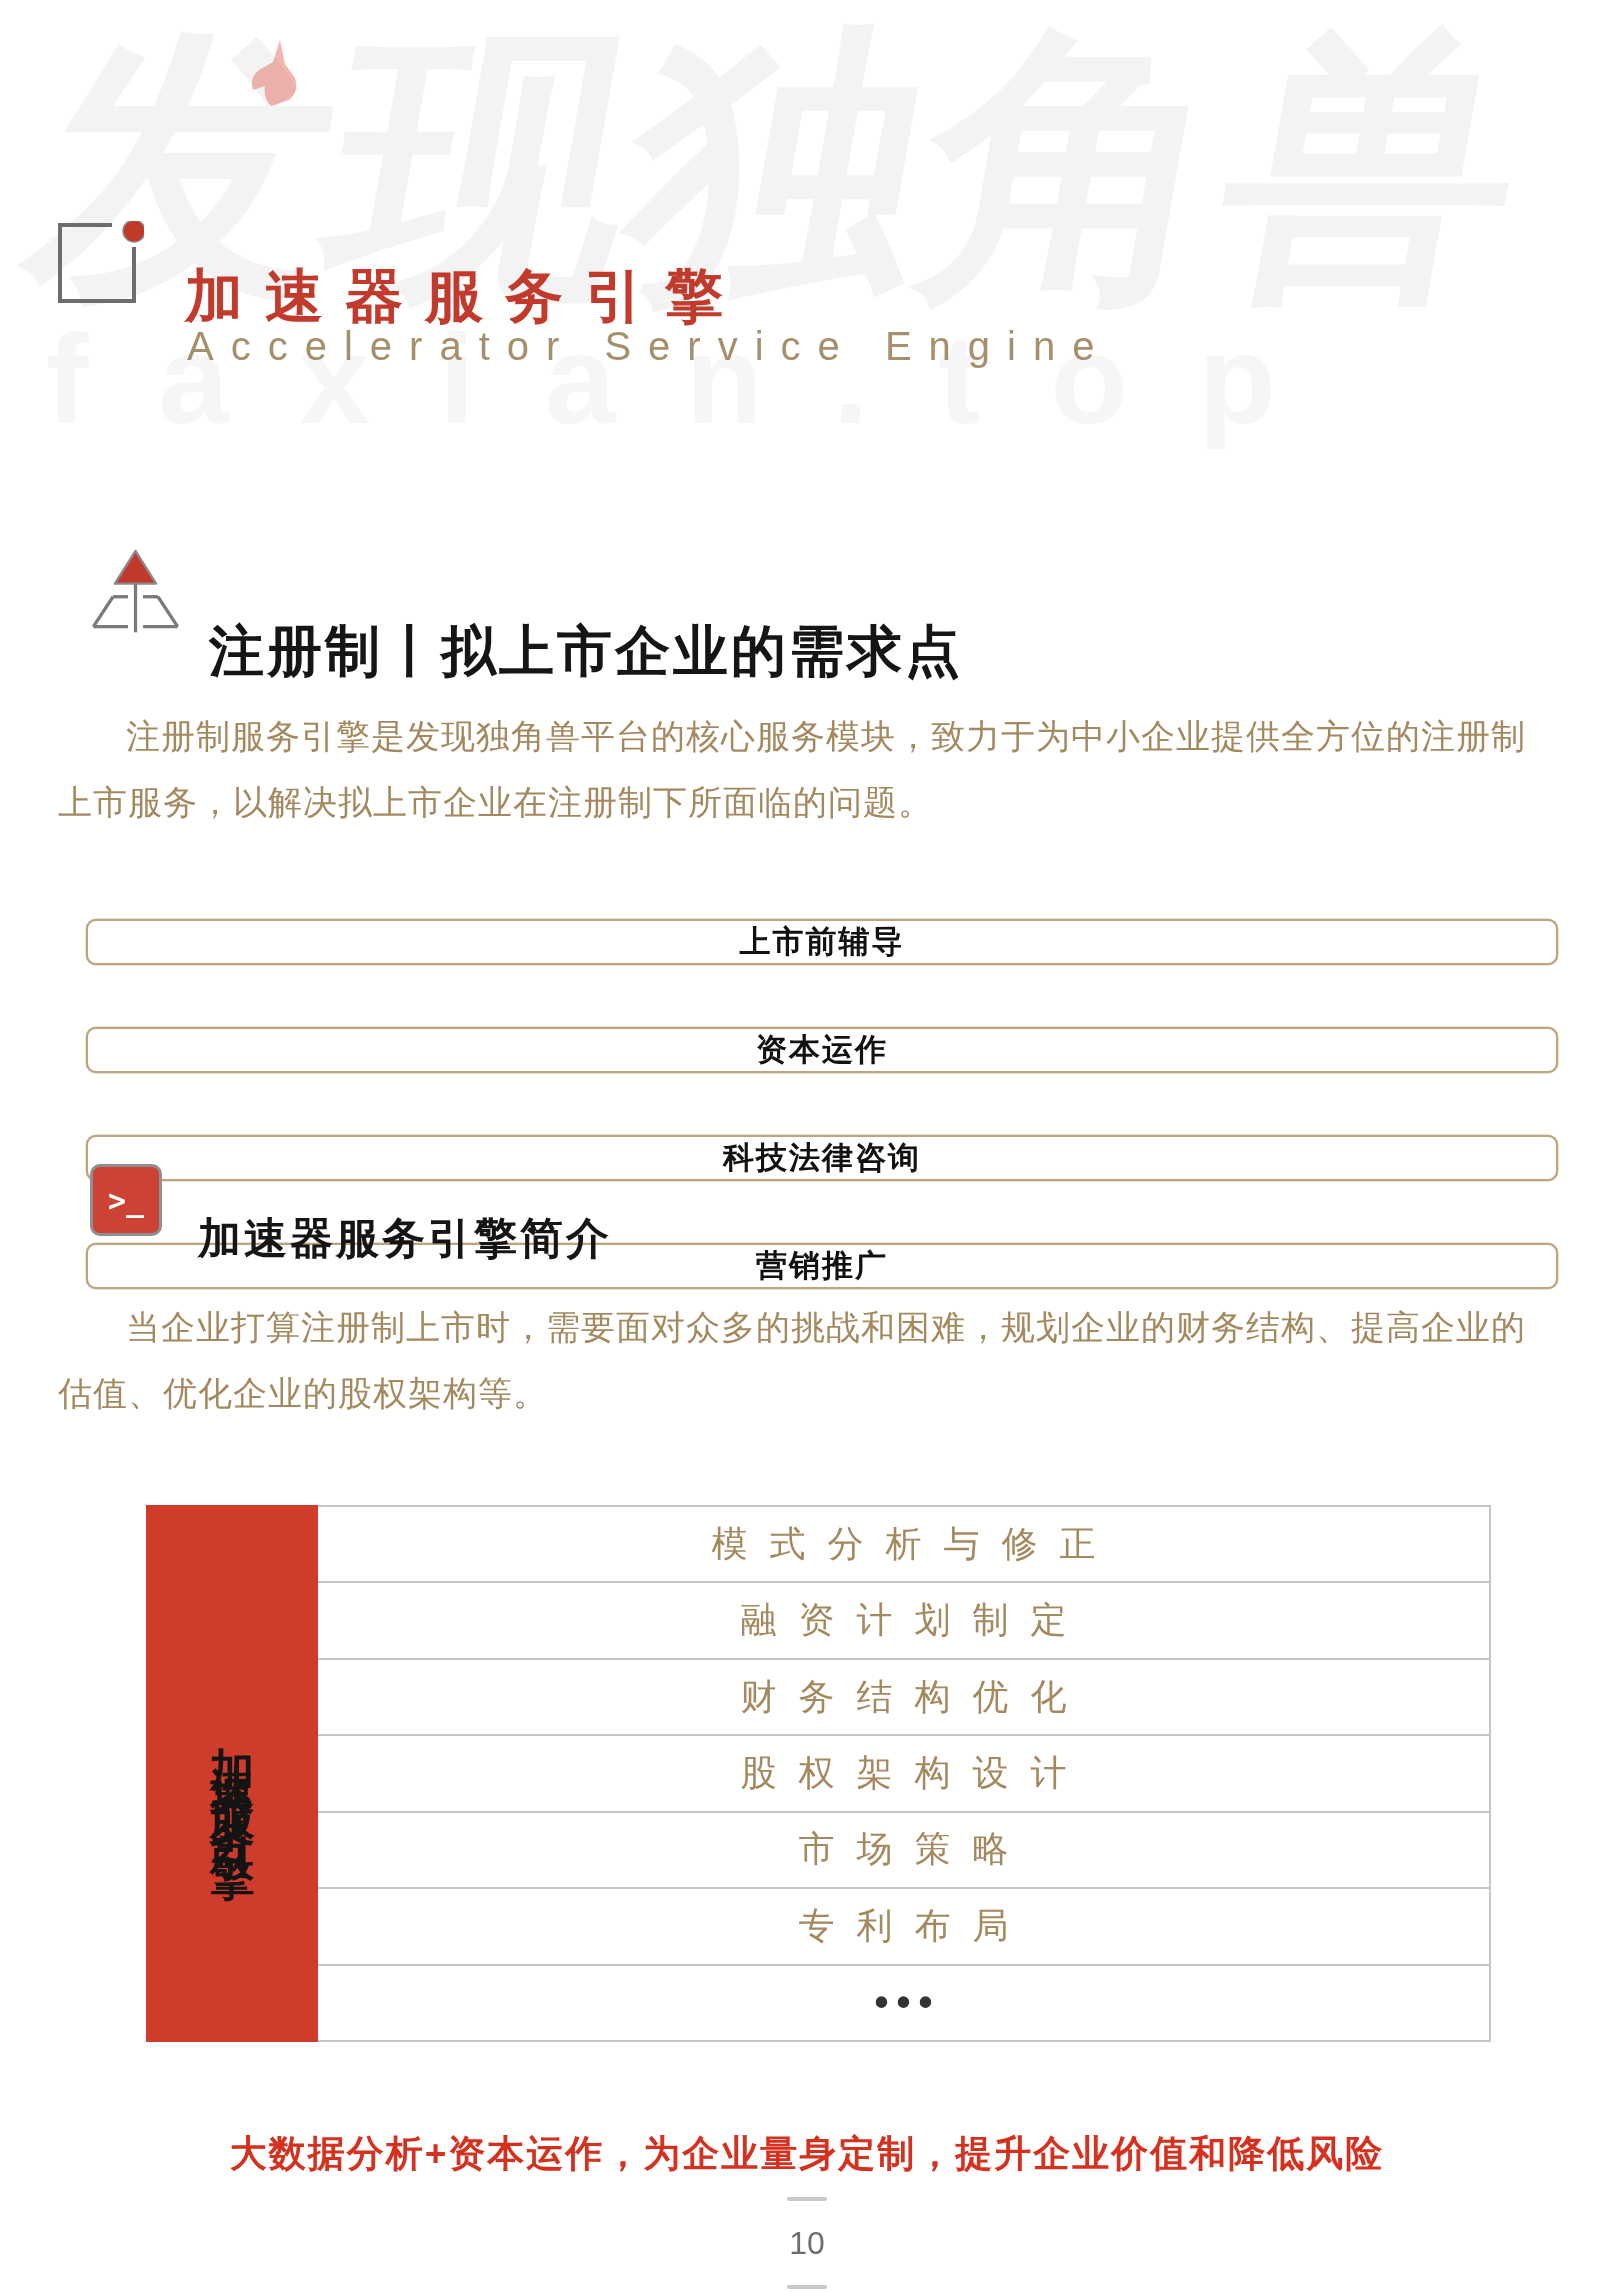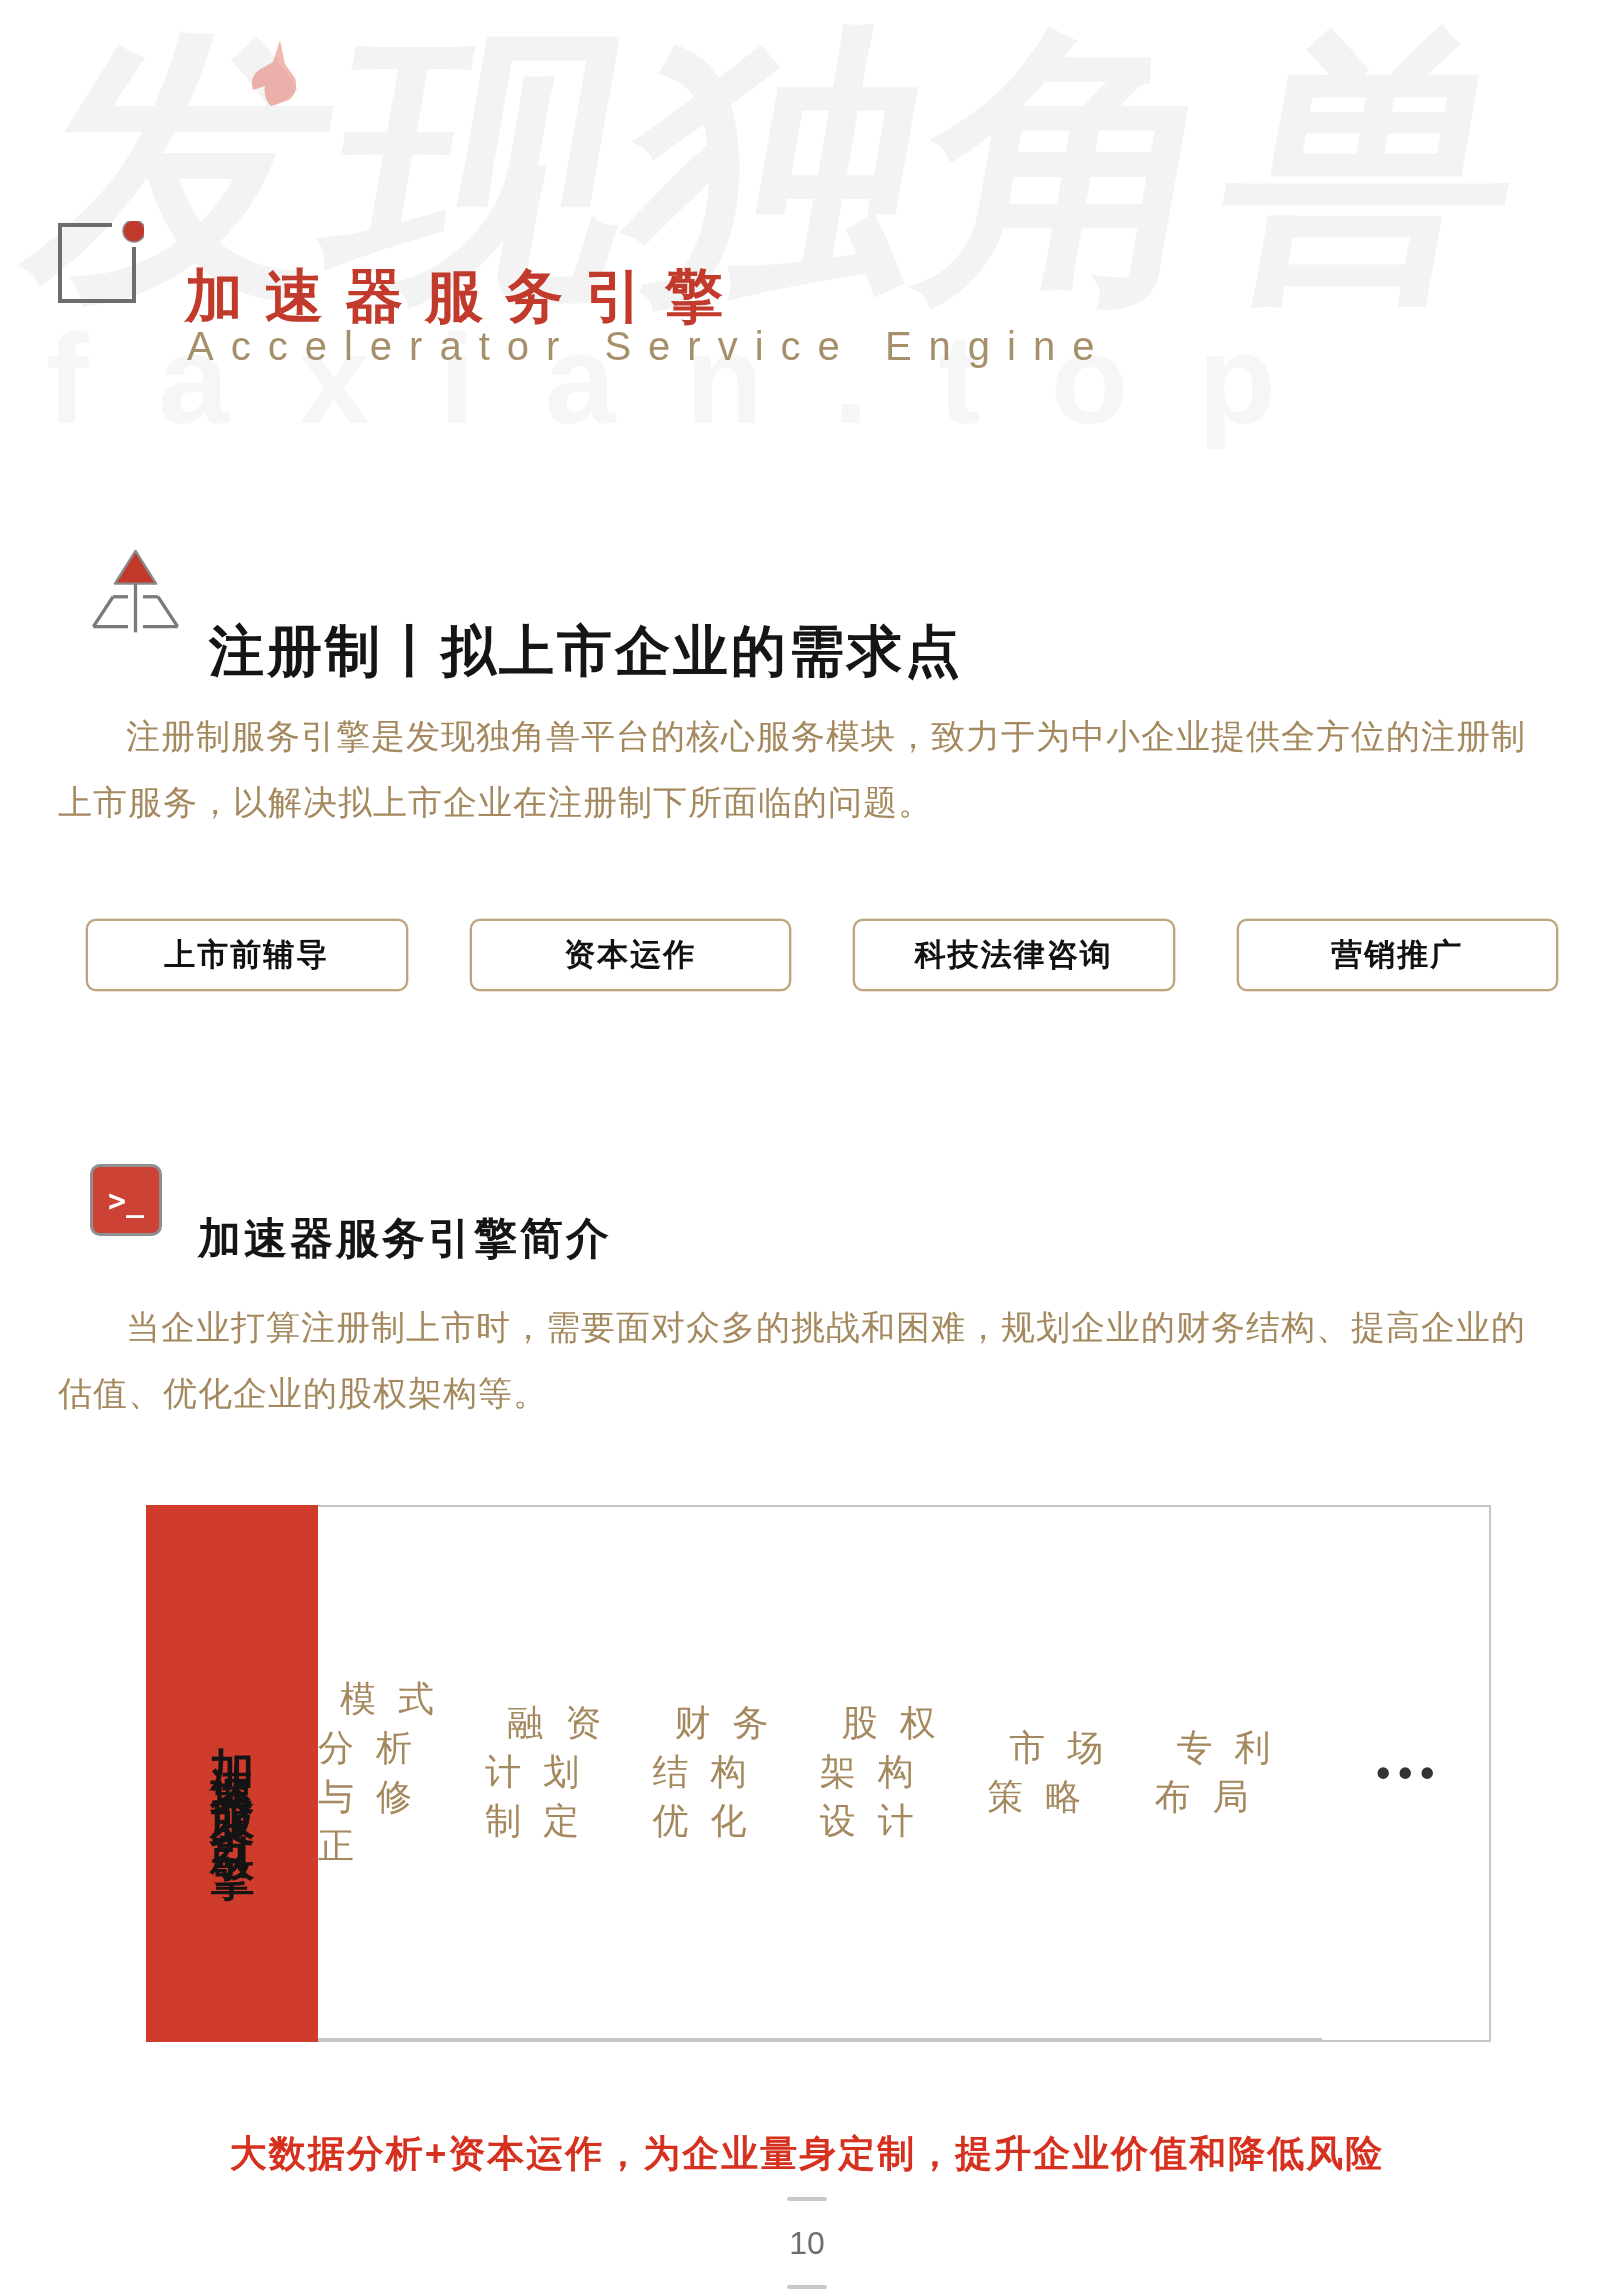--- a/index.html
+++ b/index.html
@@ -106,21 +106,21 @@
     letter-spacing:1px;
   }
   .para1{ top:669px; }
   .para2{ top:1260px; }
 
   
   .service-row{
     position:absolute;
     top:919px; left:86px;
     width:1472px;
-    display:flex; gap:62px;
+    display:flex; gap:62px;flex-direction:column;
   }
   .service-btn{
     flex:1;
     height:68px;
     background:#ffffff;
     border:2px solid #bda37e;
     border-radius:10px;
     display:flex; align-items:center; justify-content:center;
     font-size:31px; font-weight:700; color:#111; letter-spacing:2px;
     box-shadow:0 0 0 0.5px #d8c4a4;
@@ -142,21 +142,21 @@
   .svc-sidebar-label{
     writing-mode:vertical-rl;
     text-orientation:upright;
     font-size:45px;
     font-weight:900;
     color:#141414;
     letter-spacing:18px;
   }
   .svc-rows{
     flex:1;
-    display:flex; flex-direction:row;
+    display:flex; flex-direction:column;
     border:2px solid #c6c6c6;
     border-left:none;
     background:#ffffff;
   }
   .svc-row{
     flex:1;
     display:flex; align-items:center; justify-content:center;
     font-size:36px;
     letter-spacing:22px;
     color:#a5895e;

